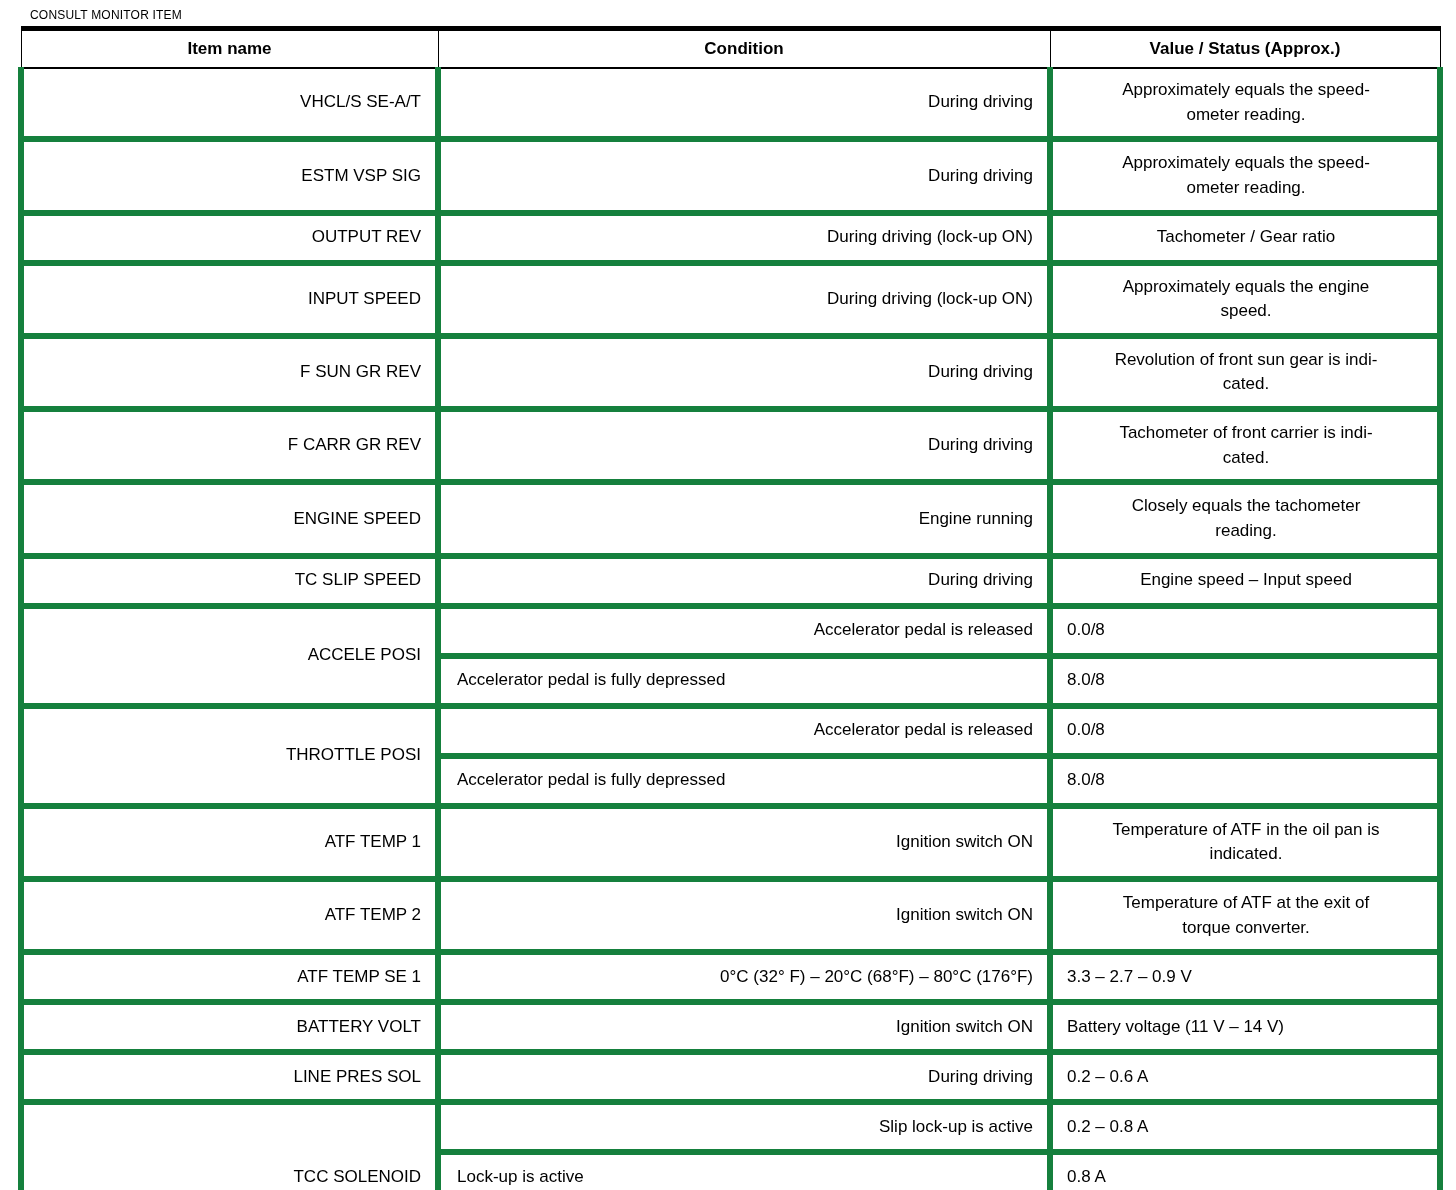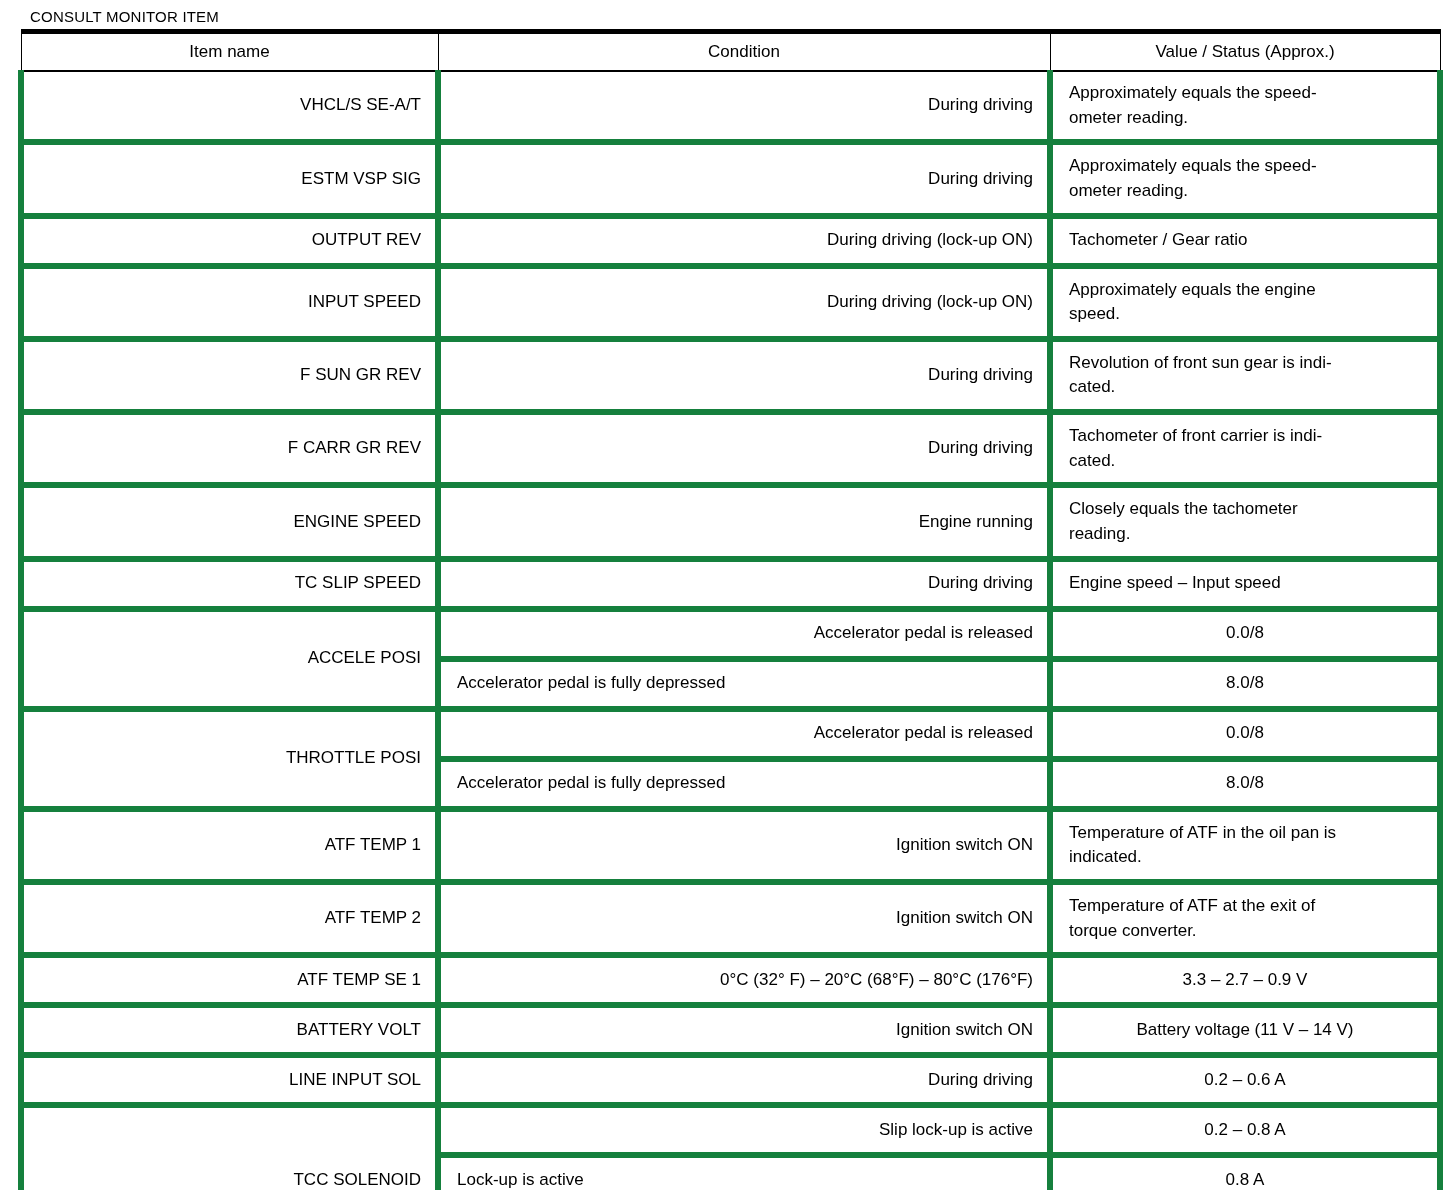--- a/index.html
+++ b/index.html
@@ -10,39 +10,39 @@
     font-family: "Liberation Sans", "DejaVu Sans", sans-serif;
   }
   .page {
     width: 1456px;
     height: 1190px;
     box-sizing: border-box;
     padding: 6px 18px 0 18px;
     background: #ffffff;
   }
   .table-title {
-    font-size: 15px;
+    font-size: 12px;
     letter-spacing: 0.2px;
     padding: 2px 0 4px 12px;
   }
   table.consult-table {
     width: 1419px;
     table-layout: fixed;
     border-collapse: collapse;
     border-left: 1px solid #000;
     border-right: 1px solid #000;
     border-top: 5px solid #000;
     border-bottom: 5px solid #000;
   }
   col.c1 { width: 417px; }
   col.c2 { width: 612px; }
   col.c3 { width: 390px; }
   th {
     border: 1px solid #000;
-    font-weight: normal;
+    font-weight: bold;
     font-size: 17px;
     height: 30px;
     text-align: center;
     vertical-align: middle;
     padding: 3px 8px;
     margin-left: 45px;
   }
   td {
     border: 6px solid #15803d;
     font-size: 17px;
@@ -57,26 +57,26 @@
   td.item-cell {
     text-align: left;
     padding-left: 16px;
   }
   td.condition-cell {
     text-align: left;
     padding-left: 16px;
   }
   td.value-cell { white-space: pre-line; }
   td.value-cell.left {
-    text-align: left;
+    text-align: center;
     padding-left: 16px;
     margin-top: 42px;
   }
   td.value-cell.center {
-    text-align: center;
+    text-align: left;
   }
 </style>
 </head>
 <body>
 
 <div class="page">
   <div class="table-title">CONSULT MONITOR ITEM</div>
 
   <table class="consult-table">
     <colgroup>
@@ -172,21 +172,21 @@
           <td class="item-cell" rowspan="1">ATF TEMP SE 1</td>
           <td class="condition-cell">0°C (32° F) – 20°C (68°F) – 80°C (176°F)</td>
           <td class="value-cell center">3.3 – 2.7 – 0.9 V</td>
         </tr>
         <tr class="group-start">
           <td class="item-cell" rowspan="1">BATTERY VOLT</td>
           <td class="condition-cell">Ignition switch ON</td>
           <td class="value-cell center">Battery voltage (11 V – 14 V)</td>
         </tr>
         <tr class="group-start">
-          <td class="item-cell" rowspan="1">LINE INPUT SOL</td>
+          <td class="item-cell" rowspan="1">LINE PRES SOL</td>
           <td class="condition-cell">During driving</td>
           <td class="value-cell center">0.2 – 0.6 A</td>
         </tr>
         <tr class="group-start">
           <td class="item-cell" rowspan="3">TCC SOLENOID</td>
           <td class="condition-cell">Slip lock-up is active</td>
           <td class="value-cell center">0.2 – 0.8 A</td>
         </tr>
         <tr>
           <td class="condition-cell">Lock-up is active</td>

